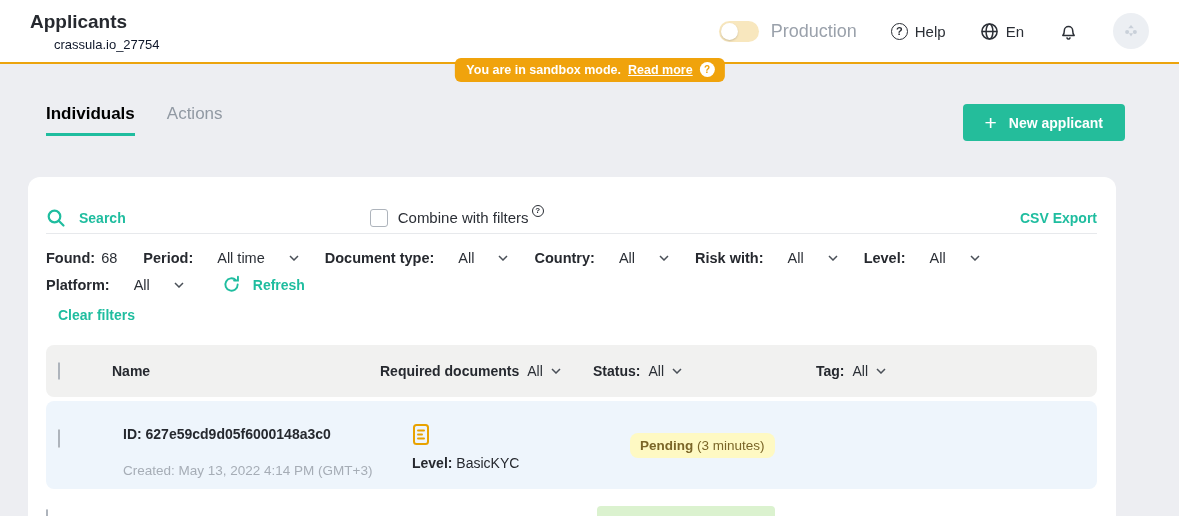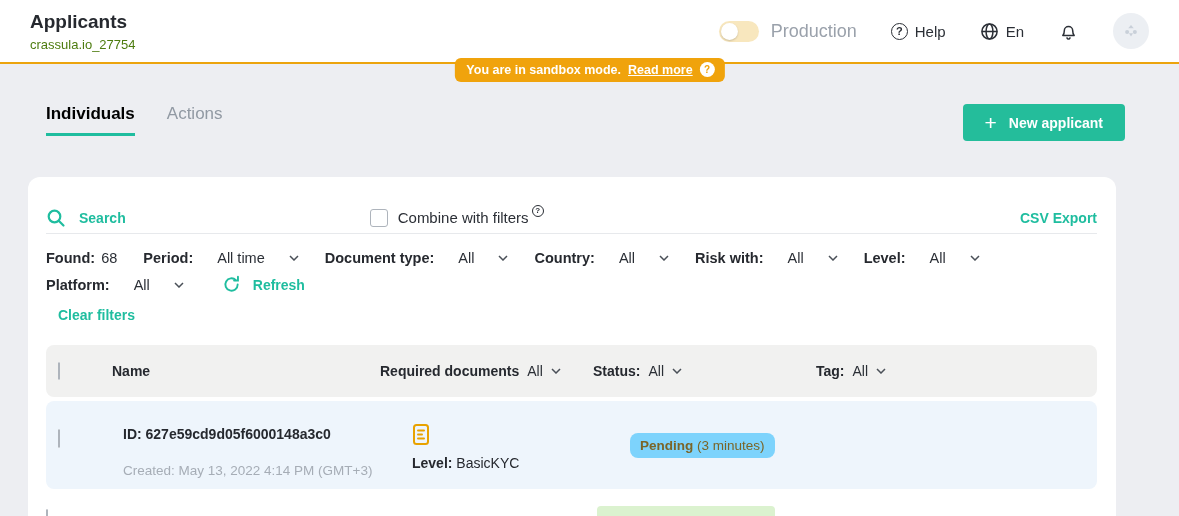--- a/index.html
+++ b/index.html
@@ -3,21 +3,21 @@
 <meta charset="utf-8">
 <style>
   * { margin:0; padding:0; box-sizing:border-box; }
   html,body { width:1179px; height:516px; overflow:hidden; }
   body { background:#EDEEF2; font-family:"Liberation Sans", sans-serif; color:#26292F; position:relative; }
 
   
   .app-header { background:#fff; height:64px; border-bottom:2px solid #ECA40D;
     display:flex; align-items:center; justify-content:space-between; padding:0 30px; }
   .hdr-left .title { font-size:19px; font-weight:bold; color:#26292F; }
-  .hdr-left .subtitle { font-size:13px; color:#4d7c0f; margin-top:4px; }
+  .hdr-left .subtitle { font-size:13px; color:#0f172a; margin-top:4px;margin-left:24px; }
   .hdr-right { display:flex; align-items:center; gap:34px; }
   .toggle-group { display:flex; align-items:center; gap:12px; }
   .toggle { width:40px; height:21px; border-radius:11px; background:#F8E7BE; position:relative; cursor:pointer; }
   .toggle .knob { position:absolute; left:2px; top:2px; width:17px; height:17px; border-radius:50%; background:#fff; box-shadow:0 1px 2px rgba(0,0,0,.18); }
   .prod-label { font-size:18px; color:#9AA1AB; }
   .hdr-item { display:flex; align-items:center; gap:7px; font-size:15px; color:#2B2F36; cursor:pointer; }
   .qcircle { width:17px; height:17px; border:1.5px solid #2B2F36; border-radius:50%; display:inline-flex;
     align-items:center; justify-content:center; font-size:11px; font-weight:bold; color:#2B2F36; }
   .avatar { width:36px; height:36px; border-radius:50%; background:#ECEFF3; display:flex; align-items:center; justify-content:center; }
 
@@ -73,21 +73,21 @@
 
   .trow { margin-top:4px; background:#EEF5FC; border-radius:8px; height:88px; align-items:flex-start; cursor:pointer;gap:11px; }
   .trow .cb-cell { padding-top:29px; }
   .name-cell { padding-top:25px; }
   .row-id { font-size:14px; font-weight:bold; color:#26292F; }
   .row-created { font-size:13.5px; color:#A6ADB6; margin-top:21px; }
   .docs-cell { padding-top:22px; padding-left:10px; }
   .level-line { margin-top:9px; font-size:14px; }
   .level-line .lvl-label { font-weight:bold; }
   .status-cell { padding-top:32px; }
-  .badge { display:inline-block; background:#7dd3fc; color:#7A6528; font-size:13.5px;
+  .badge { display:inline-block; background:#fef9c3; color:#7A6528; font-size:13.5px;
     border-radius:8px; padding:5px 10px; margin-left:4px; white-space:nowrap; }
   .badge b { font-weight:bold; }
 
   .trow-partial { margin-top:14px; background:#fff; height:60px; align-items:flex-start; cursor:pointer; }
   .trow-partial .cb-cell { padding-top:7px; }
   .badge-green { width:178px; height:26px; background:#DBF2CF; border-radius:4px; margin-left:4px; margin-top:3px; }
 
   svg { display:block; }
 </style>
 </head>

